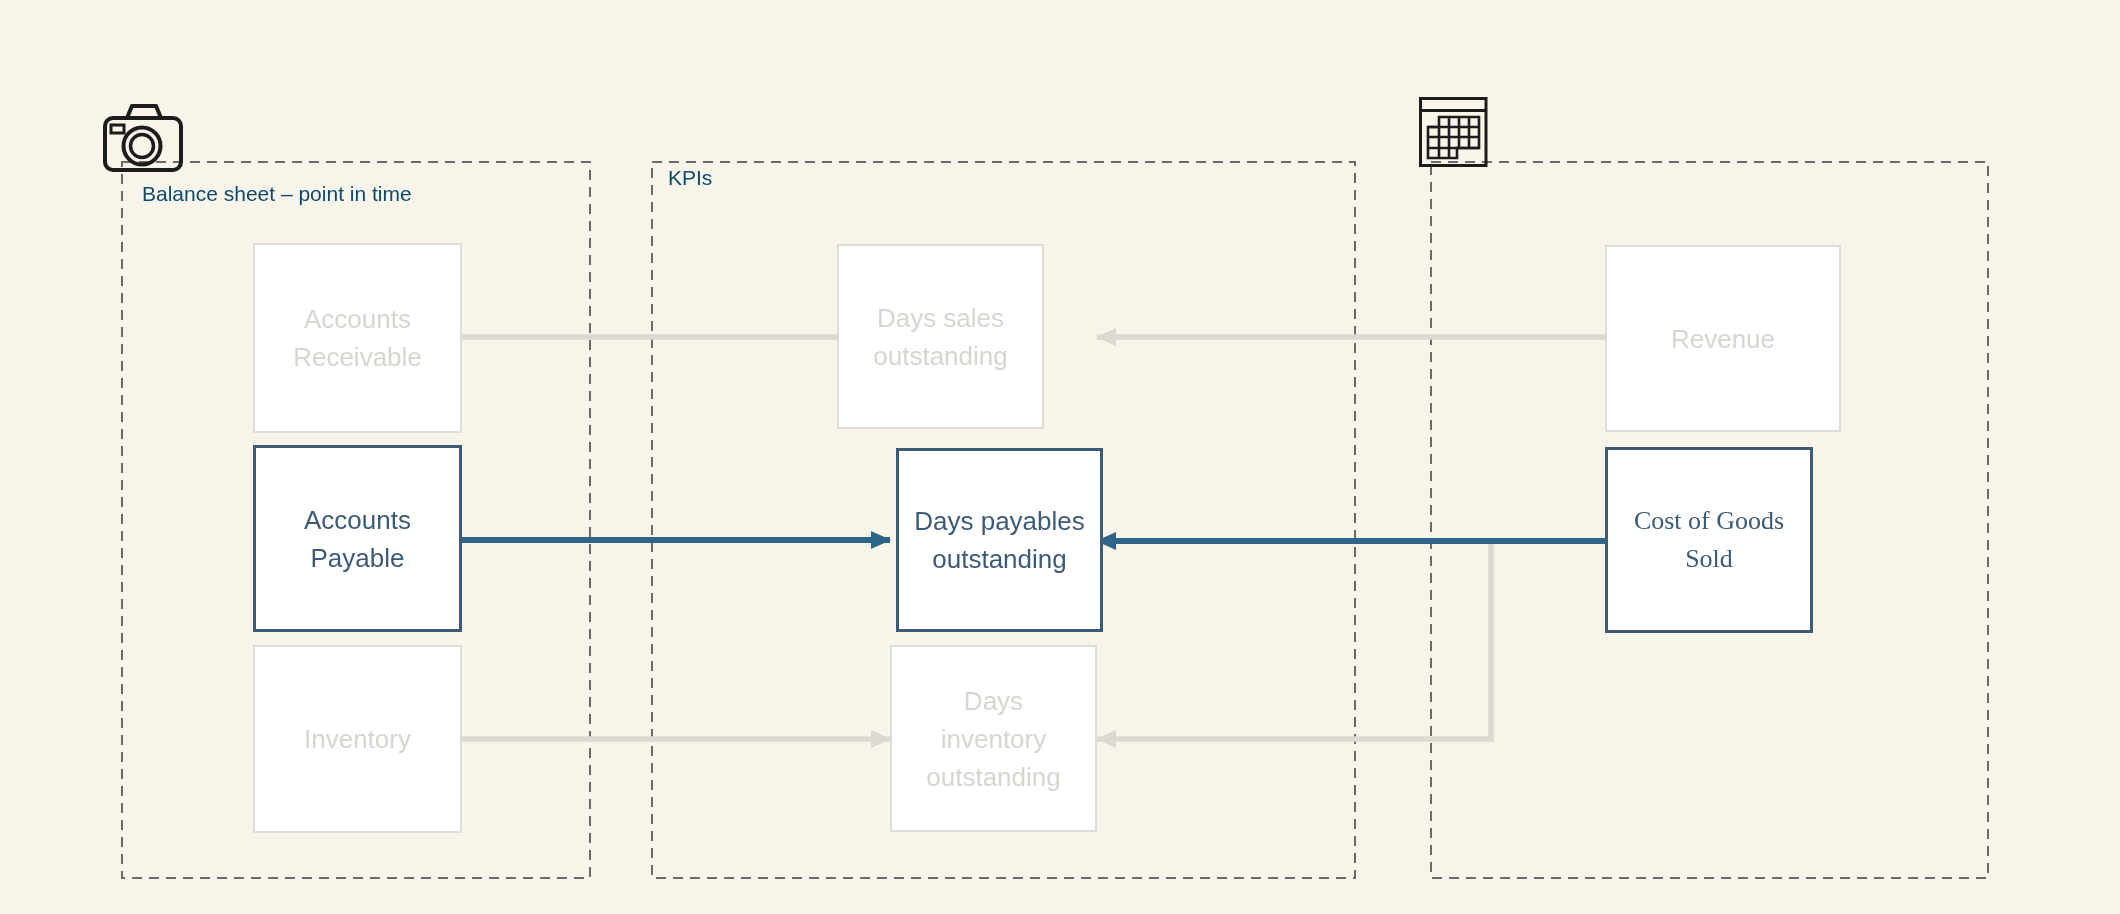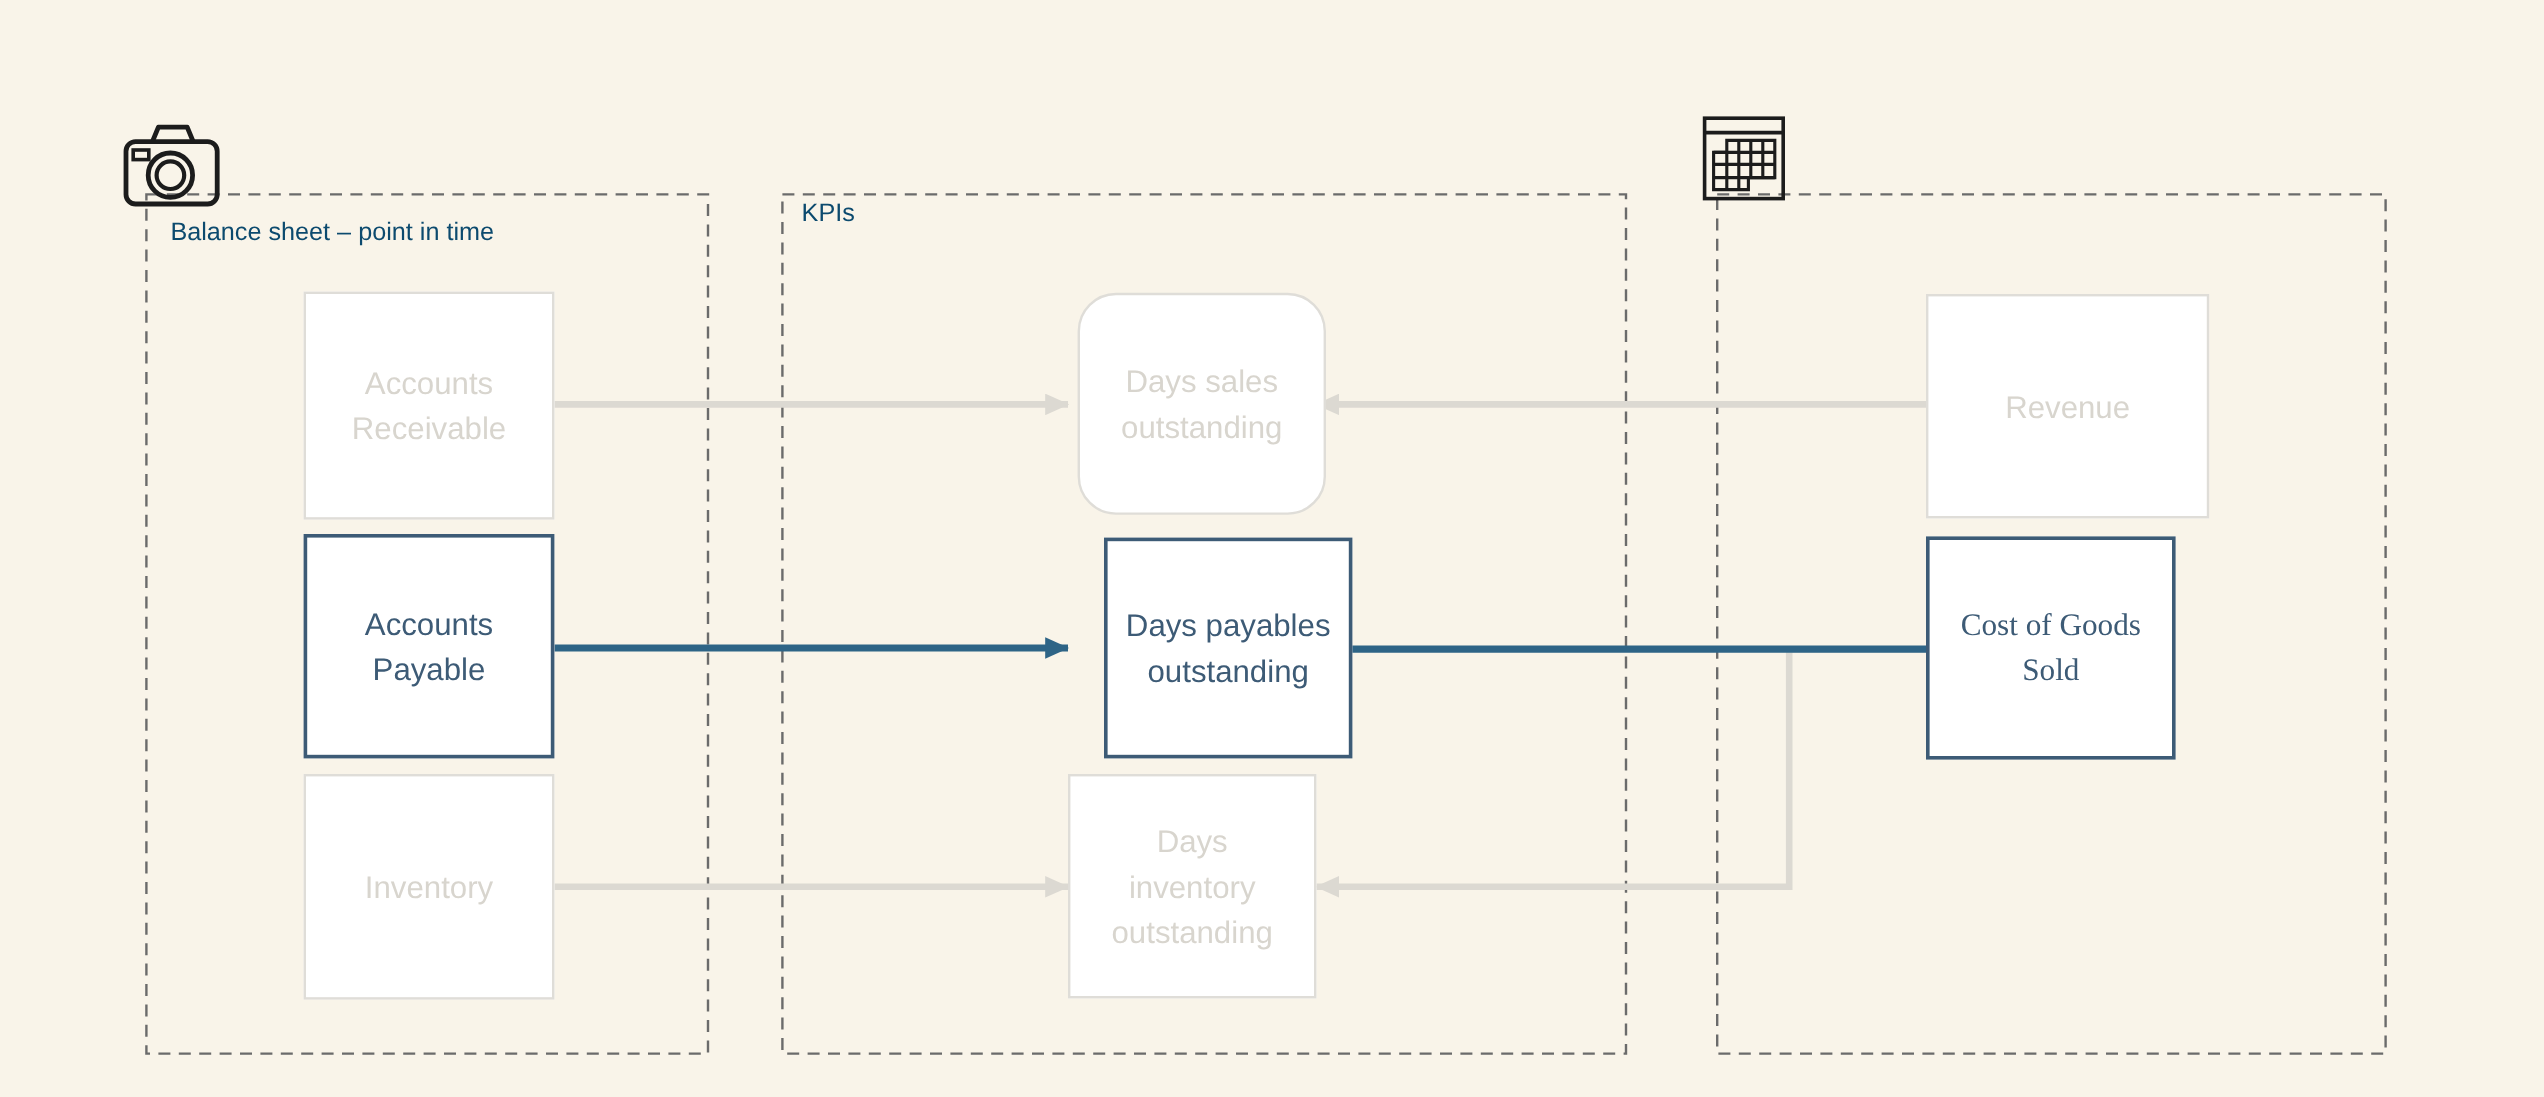--- a/index.html
+++ b/index.html
@@ -43,22 +43,22 @@
     border: 2px solid #DFDDD8;
     color: #D8D5CE;
   }
   .t-bs  { left: 142px;  top: 177px; }
   .t-kpi { left: 668px;  top: 161px; }
   .t-pnl { left: 1445px; top: 177px; }
 
   .n-ar   { left: 253px;  top: 243px; width: 209px; height: 190px; }
   .n-ap   { left: 253px;  top: 445px; width: 209px; height: 187px; }
   .n-inv  { left: 253px;  top: 645px; width: 209px; height: 188px; }
-  .n-dso  { left: 898px;  top: 244px; width: 207px; height: 185px; border-radius: 32px; }
-  .n-dpo  { left: 920px;  top: 448px; width: 207px; height: 184px; }
+  .n-dso  { left: 837px;  top: 244px; width: 207px; height: 185px; }
+  .n-dpo  { left: 896px;  top: 448px; width: 207px; height: 184px; }
   .n-dio  { left: 890px;  top: 645px; width: 207px; height: 187px; text-align: center; }
   .n-rev  { left: 1605px; top: 245px; width: 236px; height: 187px; }
   .n-cogs { left: 1605px; top: 447px; width: 208px; height: 186px; font-family: Liberation Serif, serif; }
 
   .conn-muted  { stroke: #DCD9D2; stroke-width: 5.5px; fill: none; }
   .conn-active { stroke: #2E6486; stroke-width: 6px;   fill: none; }
   .group-rect  { stroke: #6B6B6B; stroke-width: 2px; fill: none; stroke-dasharray: 10 7; }
   .icon-stroke { stroke: #1C1C1C; fill: none; }
 </style>
 </head>

